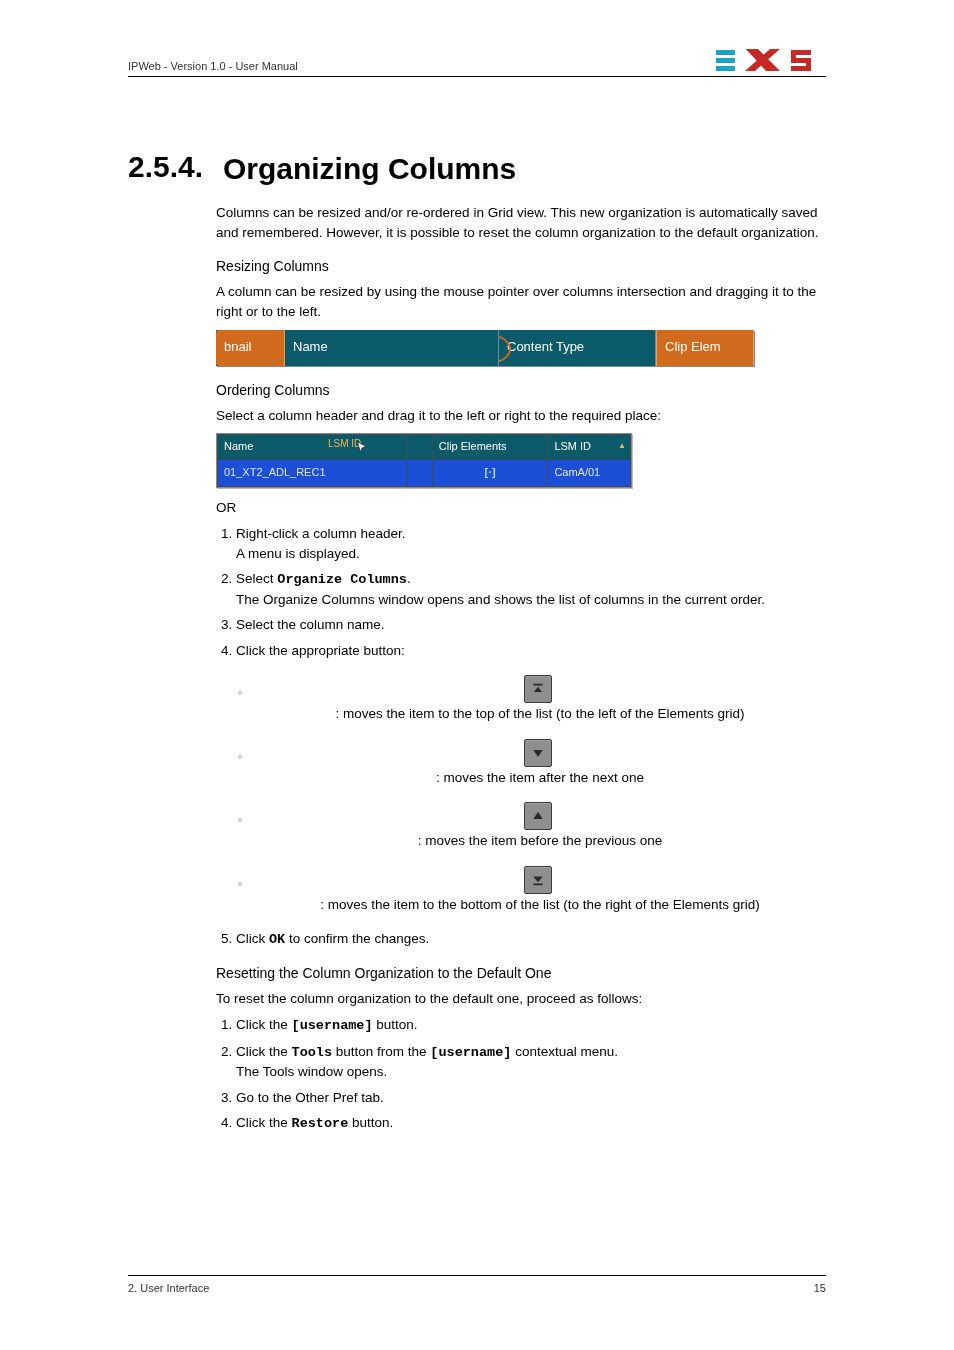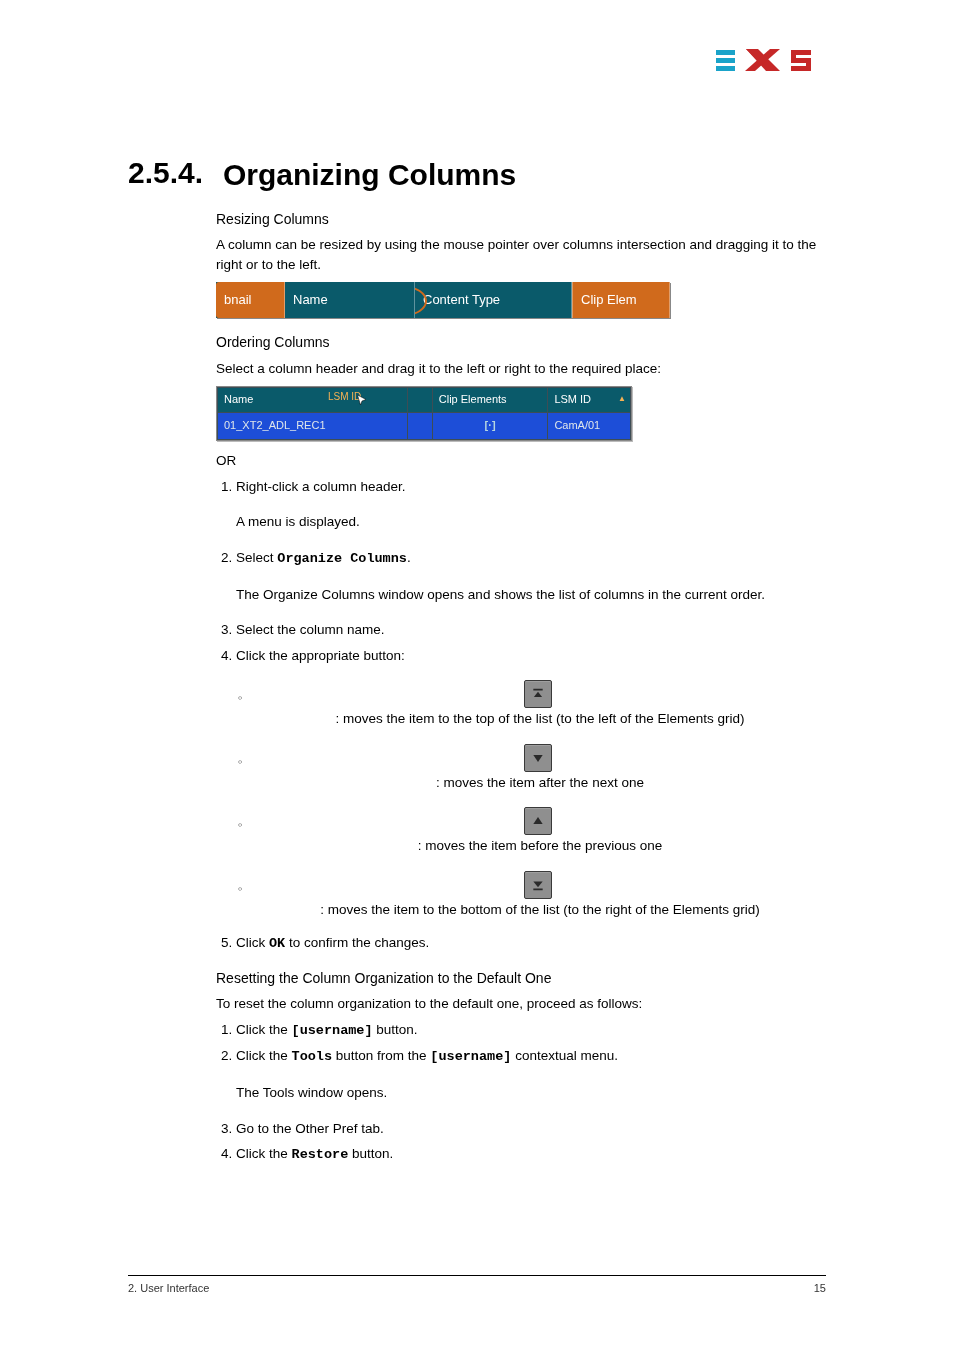--- a/index.html
+++ b/index.html
@@ -13,38 +13,38 @@
   }
   html,body{margin:0;padding:0;background:#fff;font-family:Arial,Helvetica,sans-serif;color:#000;}
   .page{width:var(--page-w);height:var(--page-h);position:relative;box-sizing:border-box;}
   .header{position:absolute;top:60px;left:var(--left-pad);right:var(--right-pad);display:flex;align-items:flex-end;justify-content:space-between;border-bottom:1px solid #000;padding-bottom:4px;}
   .hdr-text{font-size:11px;color:#333;}
   .logo{position:absolute;top:40px;right:var(--left-pad);}
   .logo svg{height:40px;width:110px;}
   .content{position:absolute;top:130px;left:var(--left-pad);right:var(--right-pad);}
   .secnum{font-size:30px;font-weight:bold;display:inline-block;width:86px;vertical-align:top;}
   .sectitle{font-size:30px;font-weight:bold;display:inline-block;}
-  h1.section{margin:26px 0 16px 0;}
+  h1.section{margin:20px 0 16px 0;}
   .body{margin-left:88px;font-size:13.5px;line-height:1.45;}
   .body p{margin:6px 0;}
   .body h3{font-size:14px;font-weight:normal;margin:14px 0 6px 0;}
   ol.num{padding-left:20px;margin:6px 0;}
   ol.num > li{margin:6px 0;}
-  ol.num > li > p{margin:16px 0;}
+  ol.num > li > p{margin:0 0;}
   ul.sub{list-style:none;padding-left:18px;margin:6px 0;}
   ul.sub > li{position:relative;display:flex;align-items:center;margin:14px 0;flex-direction:column;}
   ul.sub > li::before{content:"\25E6";position:absolute;left:-16px;top:10px;font-size:13px;color:#555;}
   ul.sub .icon{width:36px;height:30px;margin-right:4px;display:inline-flex;align-items:center;justify-content:center;}
   .btn-icon{width:26px;height:26px;background:#8f8f8f;border:1px solid #3a3a3a;display:inline-flex;align-items:center;justify-content:center;border-radius:2px;box-shadow:inset 0 1px 0 rgba(255,255,255,.15);}
   .btn-icon svg{width:14px;height:14px;fill:#2a2a2a;}
   .strong{font-weight:bold;font-family:Liberation Mono, monospace;}
   
   .illus1{
     margin:8px 0 12px 0;
-    width:454px;height:36px;
+    width:538px;height:36px;
     background:var(--teal);
     display:flex;align-items:stretch;color:#fff;font-size:13px;
     box-shadow:1px 1px 0 #888;
   }
   .illus1 .col{border-right:1px solid rgba(255,255,255,.35);padding:0 8px;display:flex;align-items:center;white-space:nowrap;overflow:hidden;}
   .illus1 .col.bnail{width:52px;background:#d06a1c;border-top-left-radius:3px;border-bottom-left-radius:3px;}
   .illus1 .col.name{flex:1;}
   .illus1 .col.ctype{width:140px;position:relative;}
   .illus1 .col.clipelm{width:80px;background:#d06a1c;border-left:1px solid rgba(255,255,255,.35);}
   .resize-cursor-oval{
@@ -91,28 +91,33 @@
         <polygon points="108,8 128,8 78,52 58,52" fill="#c62828"></polygon>
         <rect x="150" y="10" width="40" height="10" fill="#c62828"></rect>
         <rect x="150" y="10" width="10" height="26" fill="#c62828"></rect>
         <rect x="150" y="26" width="40" height="10" fill="#c62828"></rect>
         <rect x="180" y="26" width="10" height="26" fill="#c62828"></rect>
         <rect x="150" y="42" width="40" height="10" fill="#c62828"></rect>
       </g>
     </svg>
   </div>
 
+  <div class="header">
+    <span class="hdr-text">IPWeb - Version 1.0 - User Manual</span>
+    <span></span>
+  </div>
 
   <div class="content">
     <h1 class="section">
       <span class="secnum">2.5.4.</span>
       <span class="sectitle">Organizing Columns</span>
     </h1>
 
     <div class="body">
+      <p>Columns can be resized and/or re-ordered in Grid view. This new organization is automatically saved and remembered. However, it is possible to reset the column organization to the default organization.</p>
 
       <h3>Resizing Columns</h3>
       <p>A column can be resized by using the mouse pointer over columns intersection and dragging it to the right or to the left.</p>
 
       <div class="illus1">
         <div class="col bnail">bnail</div>
         <div class="col name">Name</div>
         <div class="col ctype">
           <span class="resize-cursor-oval"></span>
 

